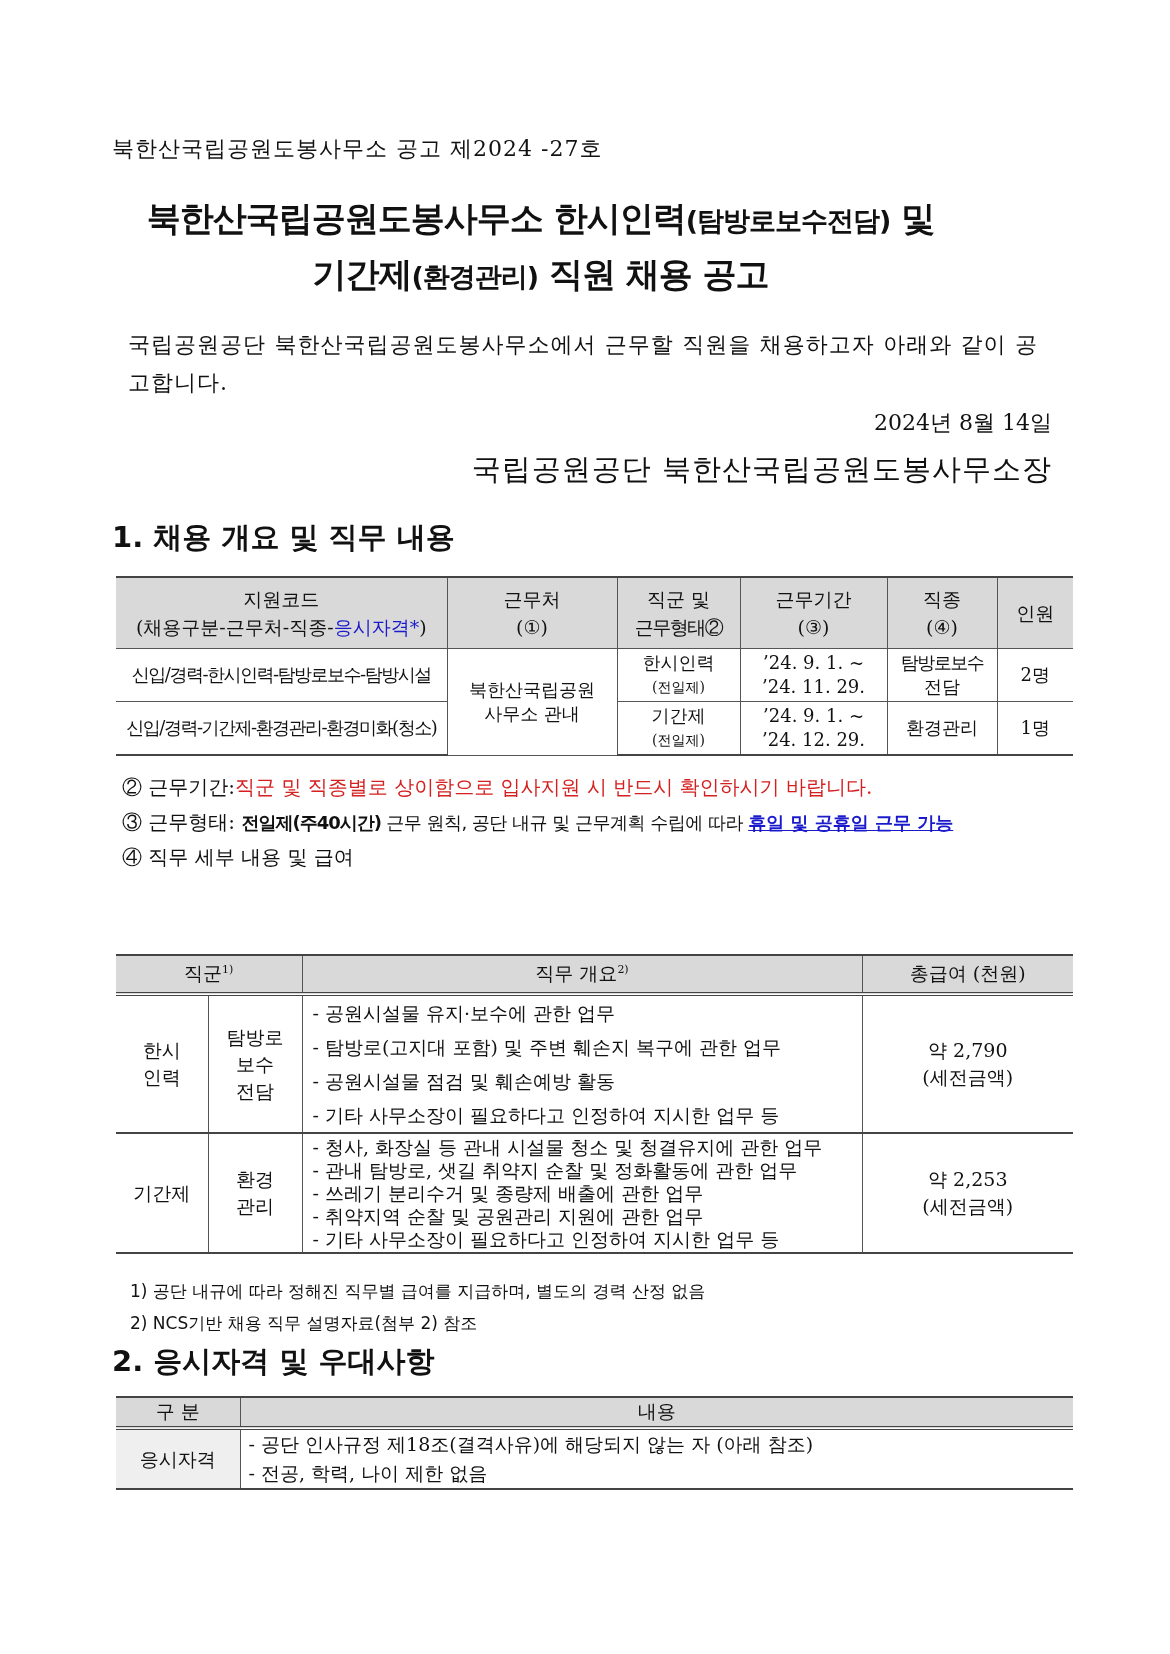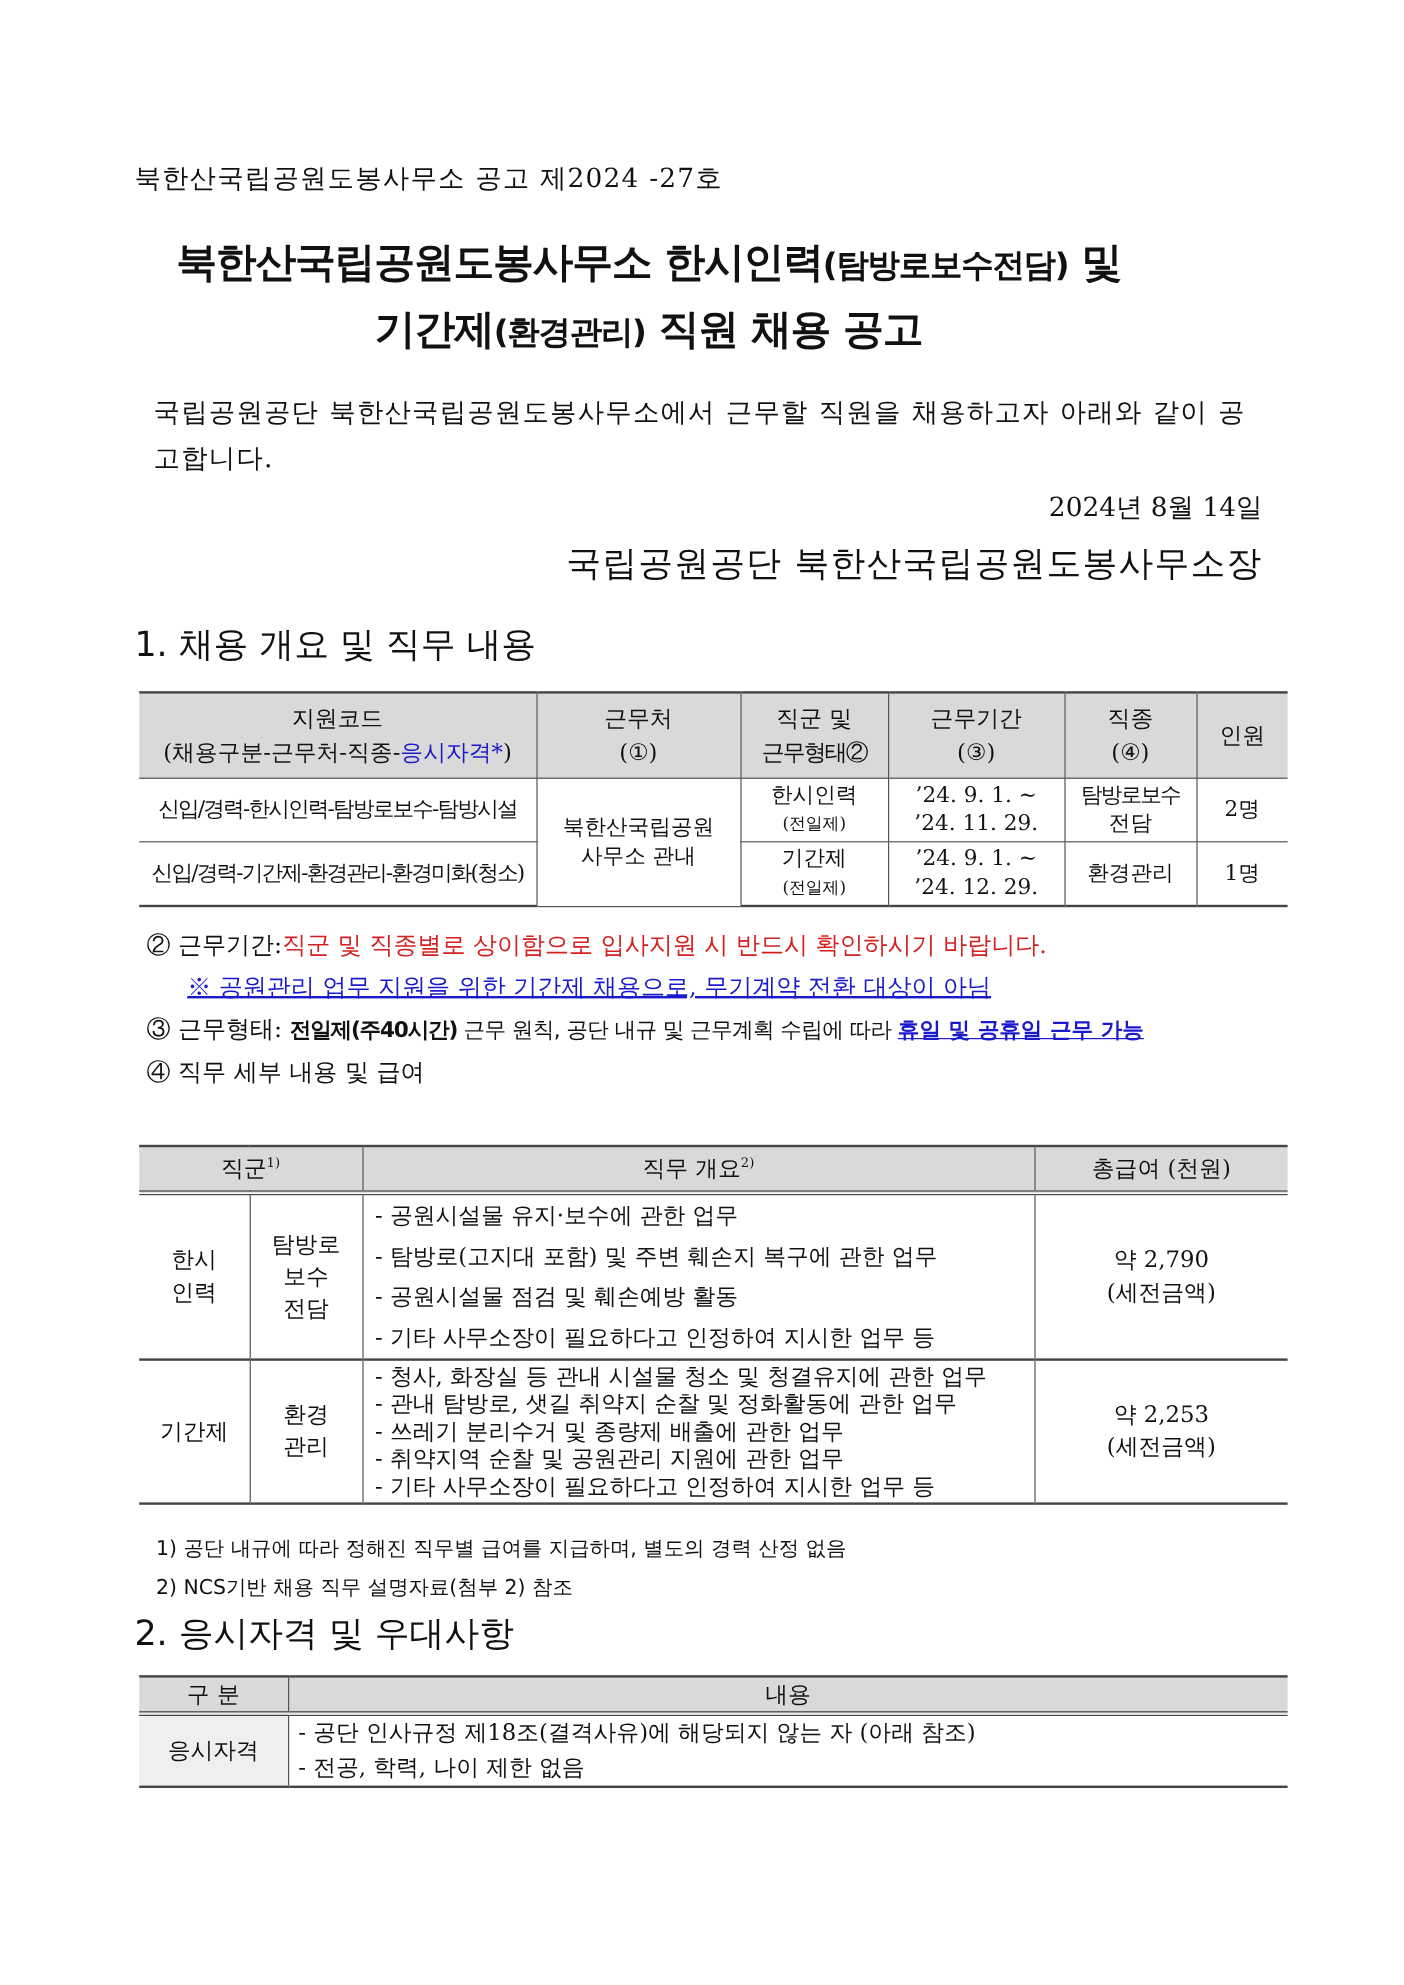--- a/index.html
+++ b/index.html
@@ -8,21 +8,21 @@
   .abs { position: absolute; }
   .notice-no { left: 112px; top: 134px; font-size: 22px; letter-spacing: 1px; }
   .title { left: 0; width: 1081px; text-align: center; font-family: "DejaVu Sans", "Liberation Sans", sans-serif;
            font-weight: bold; font-size: 34px; letter-spacing: -1px; }
   .title1 { top: 196px; }
   .title2 { top: 252px; }
   .title .sm { font-size: 27px; }
   .intro { left: 112px; top: 326px; width: 910px; font-size: 22px; line-height: 38px; text-align: justify; letter-spacing: 1px; margin-left: 16px; }
   .date { right: 118px; top: 408px; font-size: 22px; }
   .signer { right: 118px; top: 450px; font-size: 29px; letter-spacing: 1px; }
-  .h1 { left: 112px; font-family: "DejaVu Sans", "Liberation Sans", sans-serif; font-weight: normal; font-size: 29px; }
+  .h1 { left: 112px; font-family: "DejaVu Sans", "Liberation Sans", sans-serif; font-weight: bold; font-size: 29px; }
   .h1a { top: 518px; }
   .h1b { top: 1342px; }
 
   table { border-collapse: collapse; position: absolute; }
   td, th { font-weight: normal; text-align: center; vertical-align: middle; padding: 0; }
 
   
   .t1 { left: 116px; top: 576px; width: 957px; font-size: 18px; }
   .t1 th { background: #d9d9d9; border: 1px solid #555; height: 70px; line-height: 28px; font-size: 19px; }
   .t1 td { border: 1px solid #555; height: 52px; line-height: 24px; }
@@ -150,21 +150,20 @@
       <div>’24. 12. 29.</div>
     </td>
     <td>환경관리</td>
     <td class="r">1명</td>
   </tr>
 </tbody>
   </table>
 
 <div class="abs notes">
   <div class="item"><span>② 근무기간:</span><span class="red">직군 및 직종별로 상이함으로 입사지원 시 반드시 확인하시기 바랍니다.</span></div>
-  <div class="item indent"><span class="u-blue">※ 공원관리 업무 지원을 위한 기간제 채용으로, 무기계약 전환 대상이 아님</span></div>
   <div class="item"><span>③ 근무형태: </span><span class="bold-s">전일제(주40시간)</span><span class="sans-s"> 근무 원칙, 공단 내규 및 근무계획 수립에 따라 </span><span class="u-blue-b">휴일 및 공휴일 근무 가능</span></div>
   <div class="item">④ 직무 세부 내용 및 급여</div>
 </div>
 
 <table class="t2">
   <colgroup>
     <col style="width:92px">
       <col style="width:94px">
       <col style="width:560px">
       <col style="width:211px">

